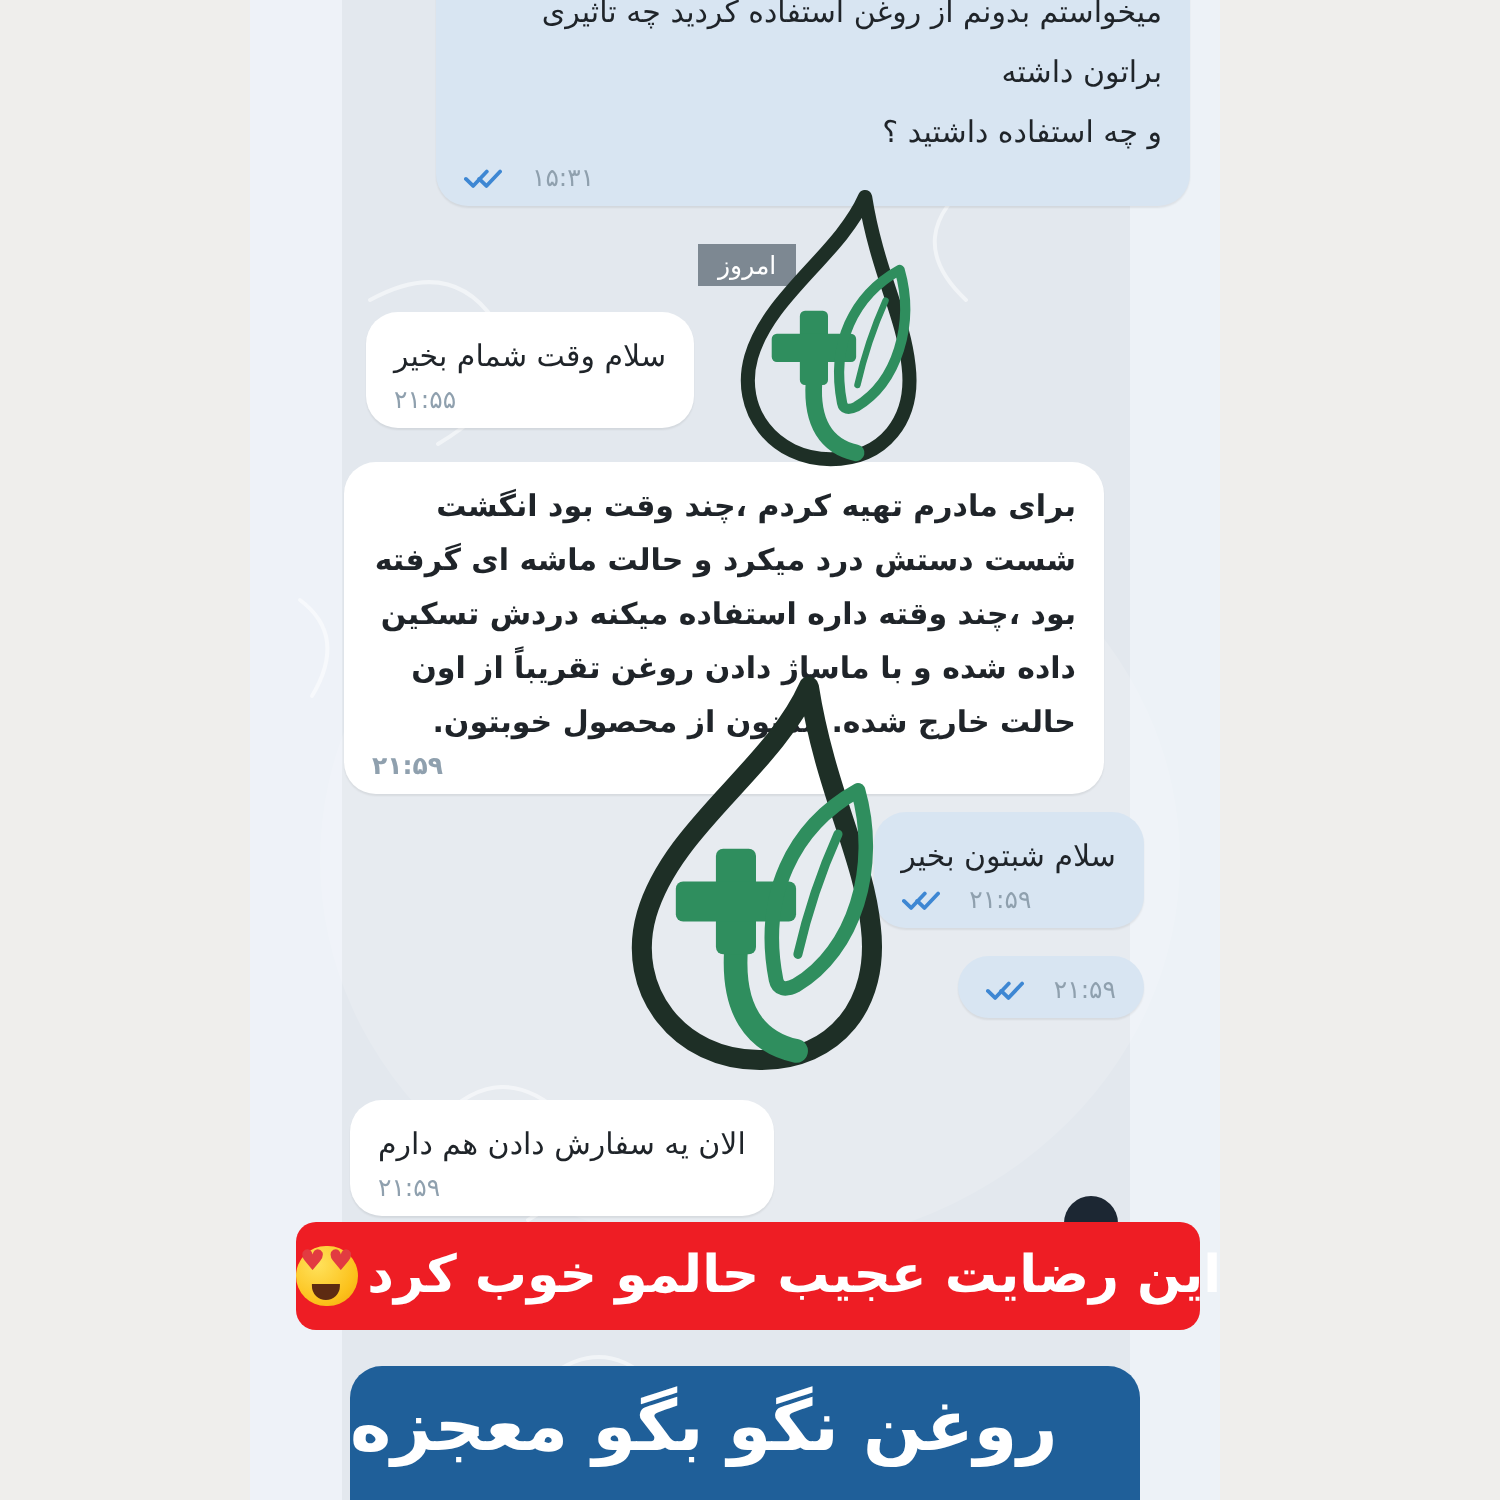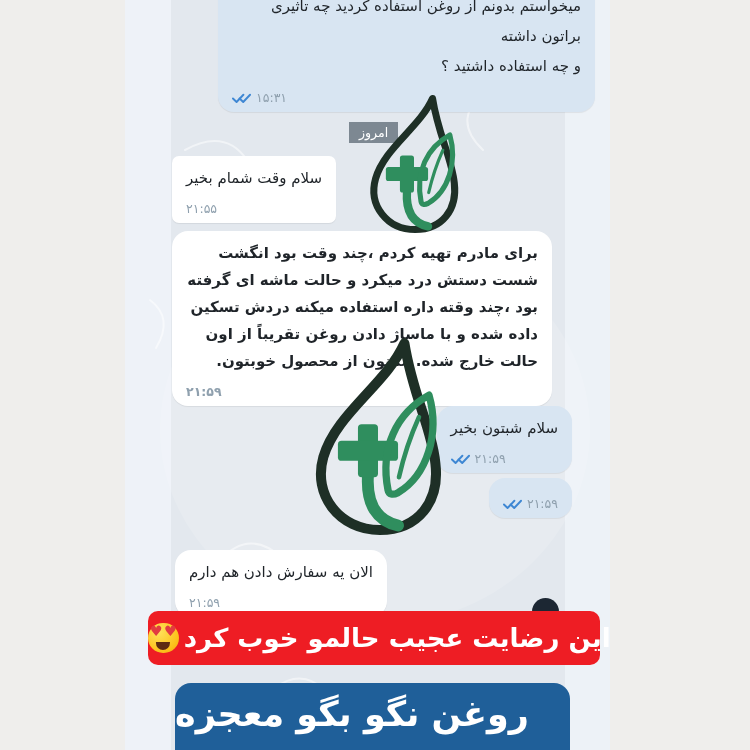--- a/index.html
+++ b/index.html
@@ -21,29 +21,29 @@
     position:absolute;z-index:2;display:flex;flex-direction:column;
     direction:rtl;border-radius:16px;padding:9px 14px 7px;
     font-size:15px;color:#1f2429;
     box-shadow:0 1px 1px rgba(0,0,0,.07);
   }
   .bubble.in{background:#ffffff;}
   .bubble.out{background:#d8e5f2;}
   .msg-text{text-align:right;line-height:27px;}
   .bubble.nowrap .msg-text{white-space:nowrap;}
   .meta{
-    display:flex;direction:ltr;align-items:center;gap:5px;
-    align-self:flex-end;margin-top:9px;
+    display:flex;direction:ltr;align-items:center;gap:15px;
+    align-self:flex-end;margin-top:0;
     font-size:12.5px;color:#8fa0ae;
   }
   .checks svg{display:block;}
 
   .b1{left:93px;top:-18px;width:349px;}
   .b1 .msg-text{line-height:30px;}
-  .b2{left:47px;top:156px;border-radius:7px;}
+  .b2{left:58px;top:156px;}
   .b3{left:47px;top:231px;width:352px;font-weight:bold;}
   .b4{right:38px;top:406px;align-items:flex-end;}
   .b5{right:38px;top:478px;}
   .b6{left:50px;top:550px;}
 
   .date-chip{
     position:absolute;left:224px;top:122px;z-index:3;
     background:rgba(116,127,138,.92);color:#fff;
     font-size:12.5px;padding:3px 10px;border-radius:0;
   }

